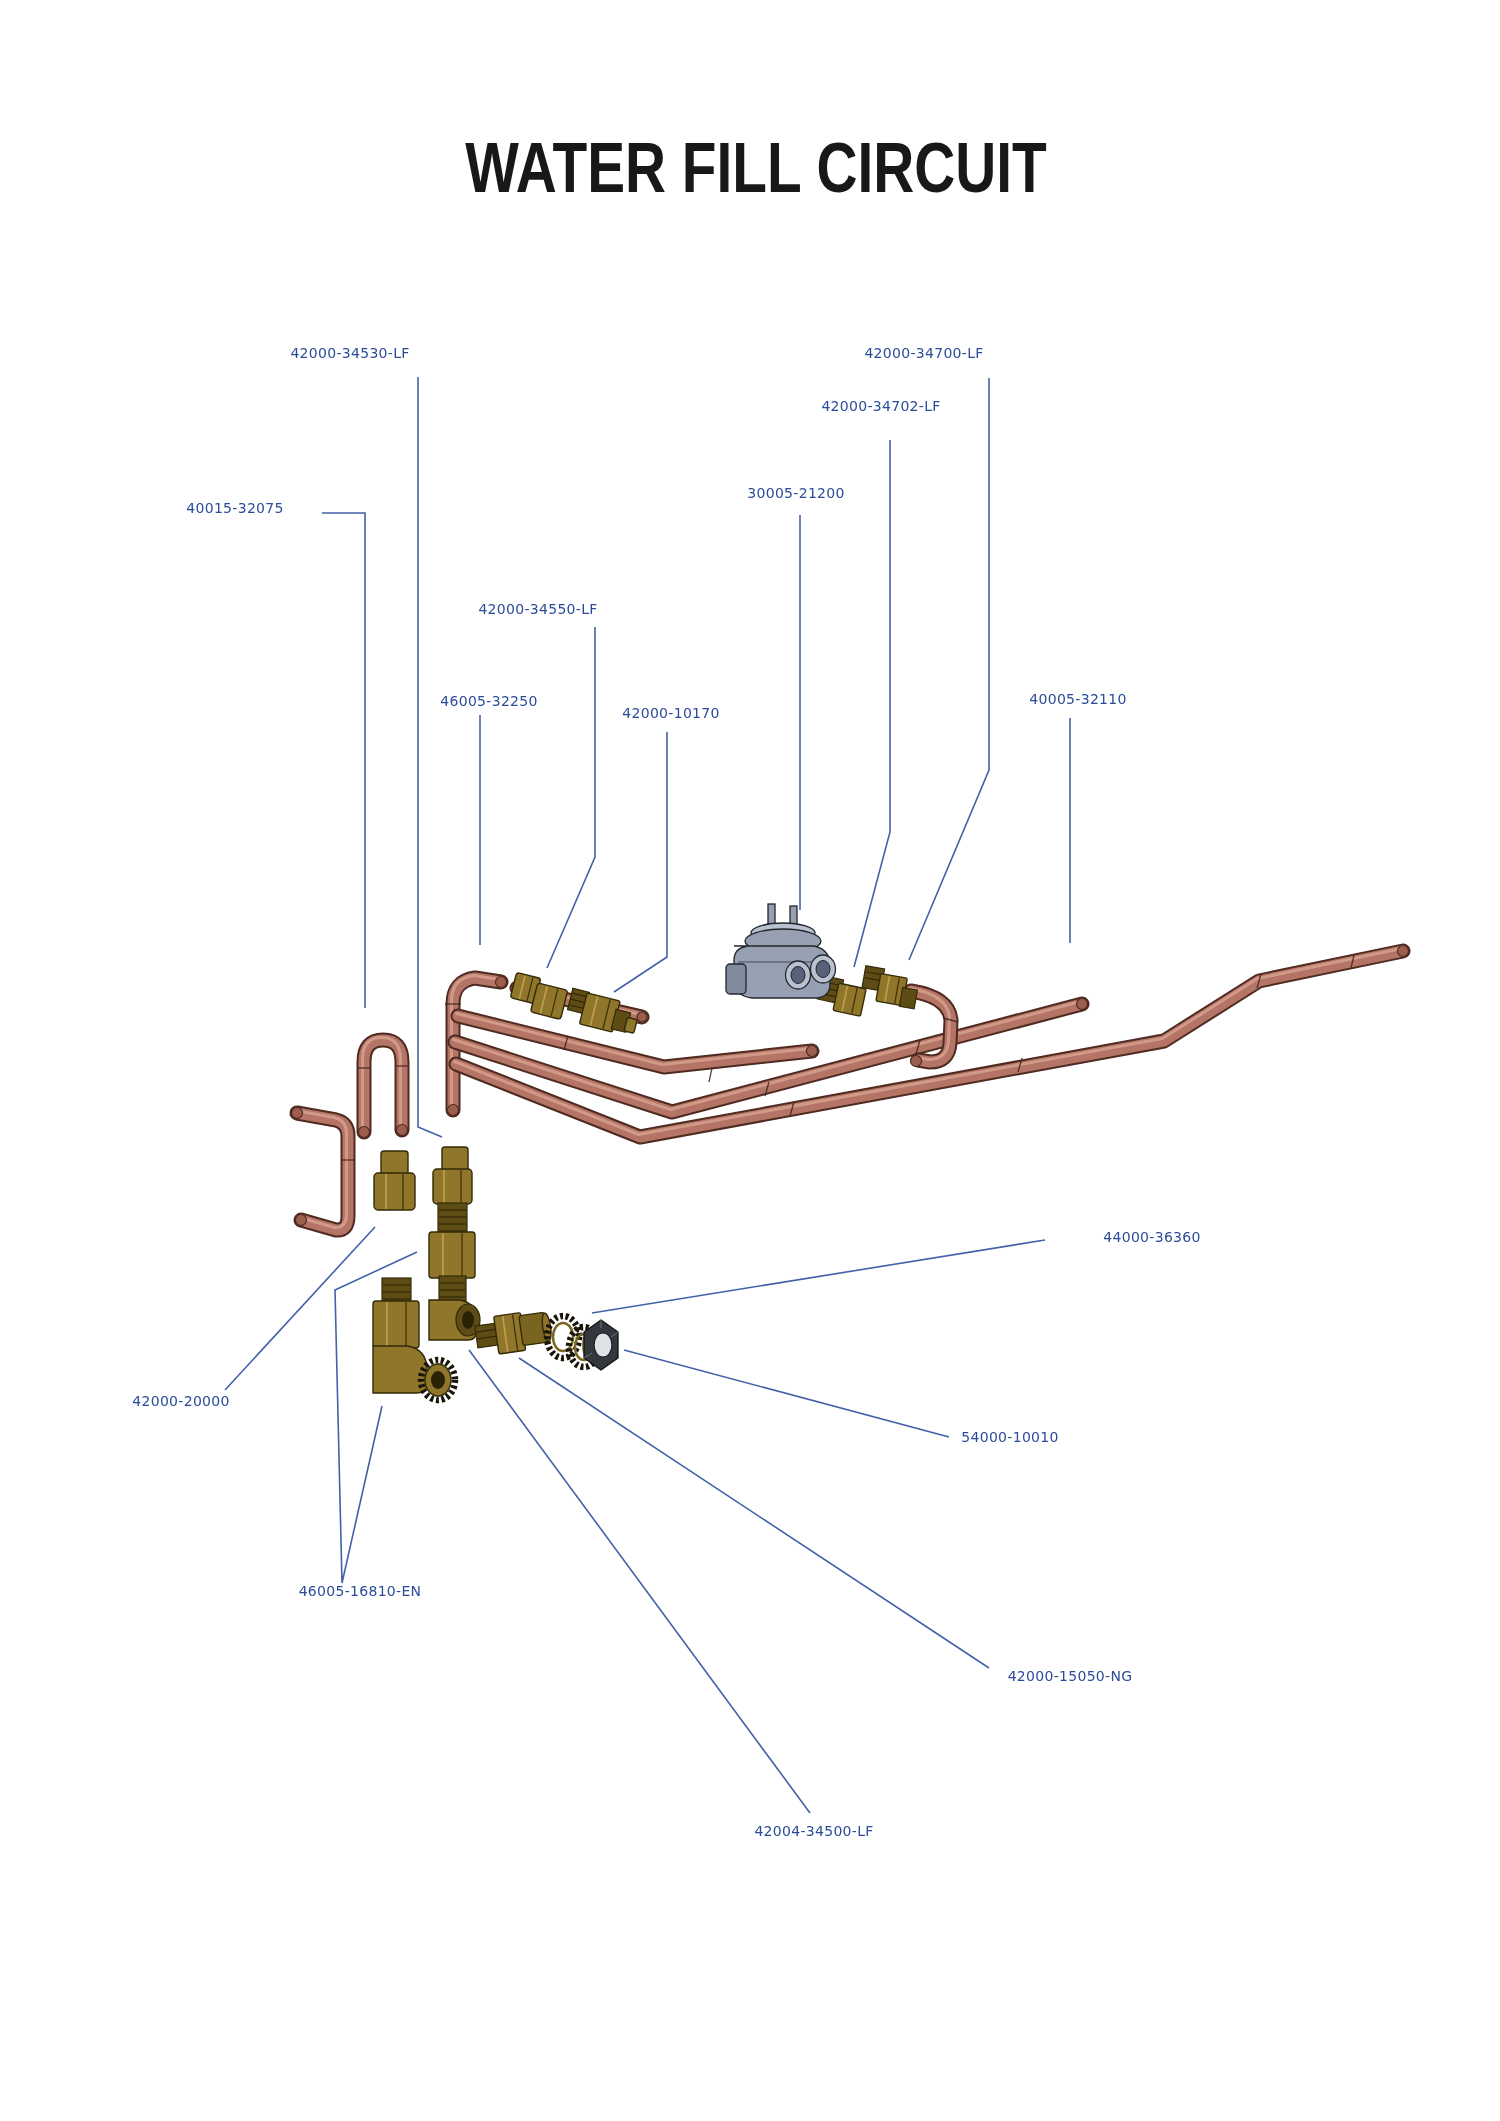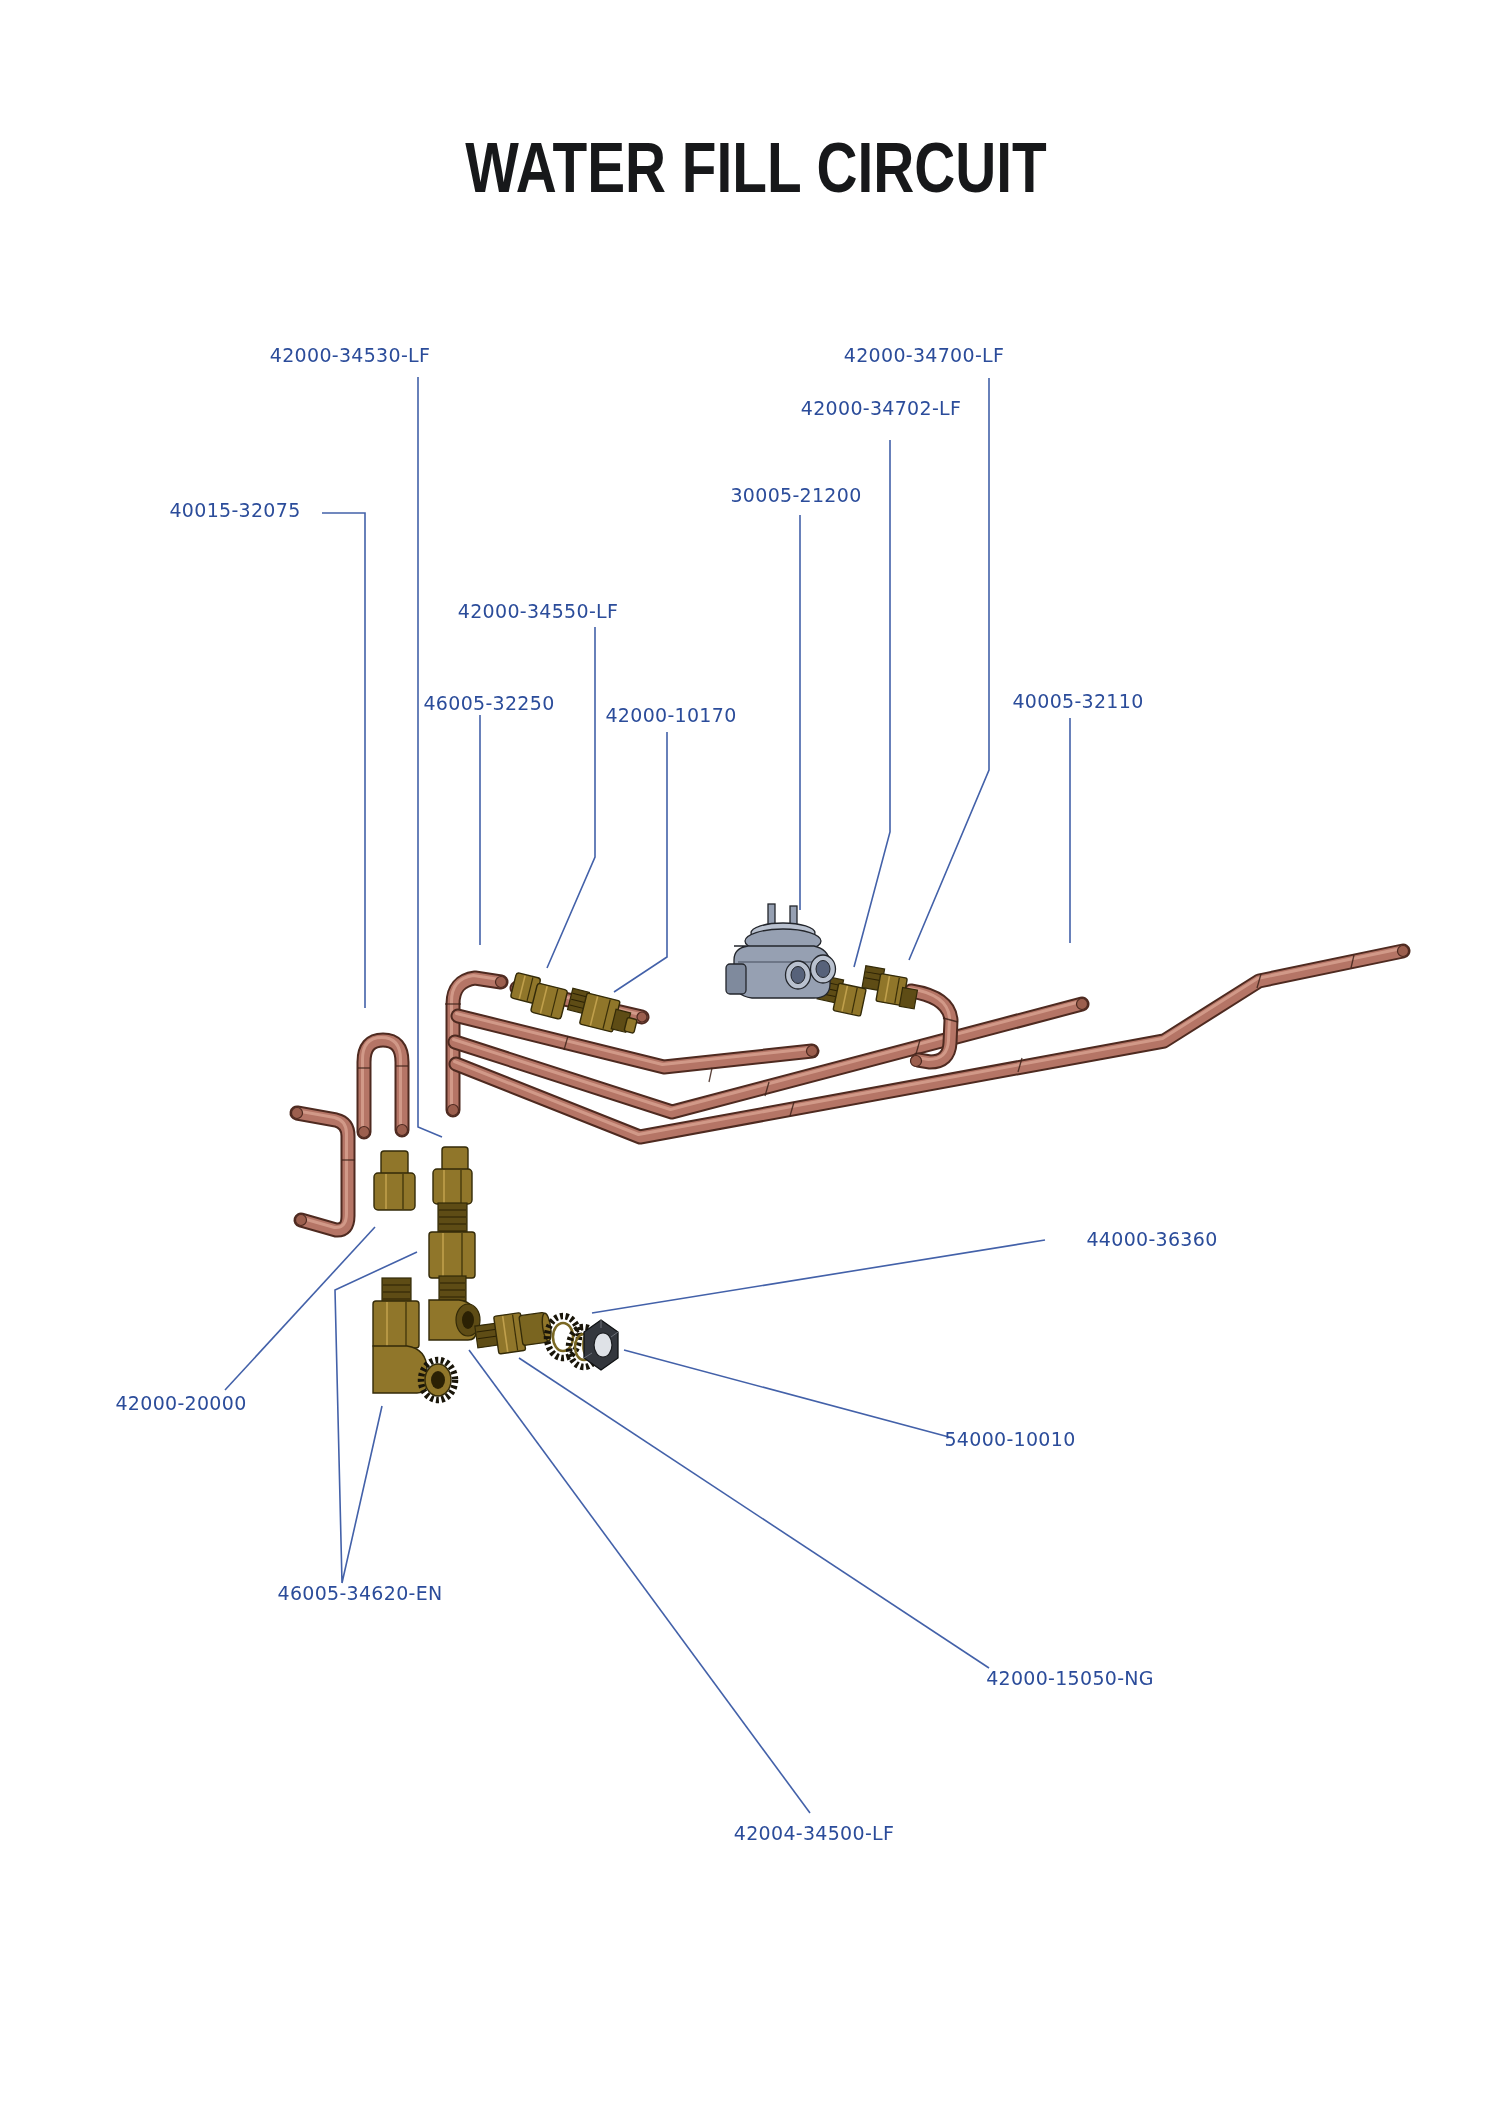--- a/index.html
+++ b/index.html
@@ -1,21 +1,21 @@
 <!DOCTYPE html>
 <html><head>
 <meta charset="utf-8">
 <style>
   html,body{margin:0;padding:0;background:#ffffff;}
   body{width:1500px;height:2121px;position:relative;font-family:"DejaVu Sans","Liberation Sans",sans-serif;overflow:hidden;}
   .stage{position:absolute;left:0;top:0;width:1500px;height:2121px;padding-left:12px;}
   .ttl{position:absolute;left:50%;top:132px;transform:translateX(-50%) scaleX(.8);transform-origin:center top;
        font-family:"Liberation Sans",sans-serif;font-weight:bold;font-size:71px;line-height:1;color:#17181a;
        letter-spacing:0px;white-space:nowrap;}
-  .lbl{position:absolute;transform:translateX(-50%);font-size:19px;letter-spacing:.3px;color:#2b4c9a;
+  .lbl{position:absolute;transform:translateX(-50%);font-size:14px;letter-spacing:.3px;color:#2b4c9a;
        white-space:nowrap;line-height:1;}
   
   .po{fill:none;stroke:#4e2a20;stroke-width:15;stroke-linecap:round;stroke-linejoin:round;}
   .pb{fill:none;stroke:#b57566;stroke-width:11;stroke-linecap:round;stroke-linejoin:round;}
   .ph{fill:none;stroke:#d8a291;stroke-width:3;stroke-linecap:round;stroke-linejoin:round;opacity:.8;transform:translate(-1.5px,-2.5px);}
   .cap{fill:#9c5f4e;stroke:#4e2a20;stroke-width:1.2;}
   .jt{stroke:#3f231a;stroke-width:1.3;opacity:.85;}
   
   .ld{fill:none;stroke:#4361a9;stroke-width:1.6;}
   
@@ -276,17 +276,17 @@
   <div class="lbl" style="left:881px;top:399px">42000-34702-LF</div>
   <div class="lbl" style="left:235px;top:501px">40015-32075</div>
   <div class="lbl" style="left:796px;top:486px">30005-21200</div>
   <div class="lbl" style="left:538px;top:602px">42000-34550-LF</div>
   <div class="lbl" style="left:489px;top:694px">46005-32250</div>
   <div class="lbl" style="left:671px;top:706px">42000-10170</div>
   <div class="lbl" style="left:1078px;top:692px">40005-32110</div>
   <div class="lbl" style="left:1152px;top:1230px">44000-36360</div>
   <div class="lbl" style="left:181px;top:1394px">42000-20000</div>
   <div class="lbl" style="left:1010px;top:1430px">54000-10010</div>
-  <div class="lbl" style="left:360px;top:1584px">46005-34620-EN</div>
+  <div class="lbl" style="left:360px;top:1584px">46005-16810-EN</div>
   <div class="lbl" style="left:1070px;top:1669px">42000-15050-NG</div>
   <div class="lbl" style="left:814px;top:1824px">42004-34500-LF</div>
 
 </div>
 
 </body></html>

